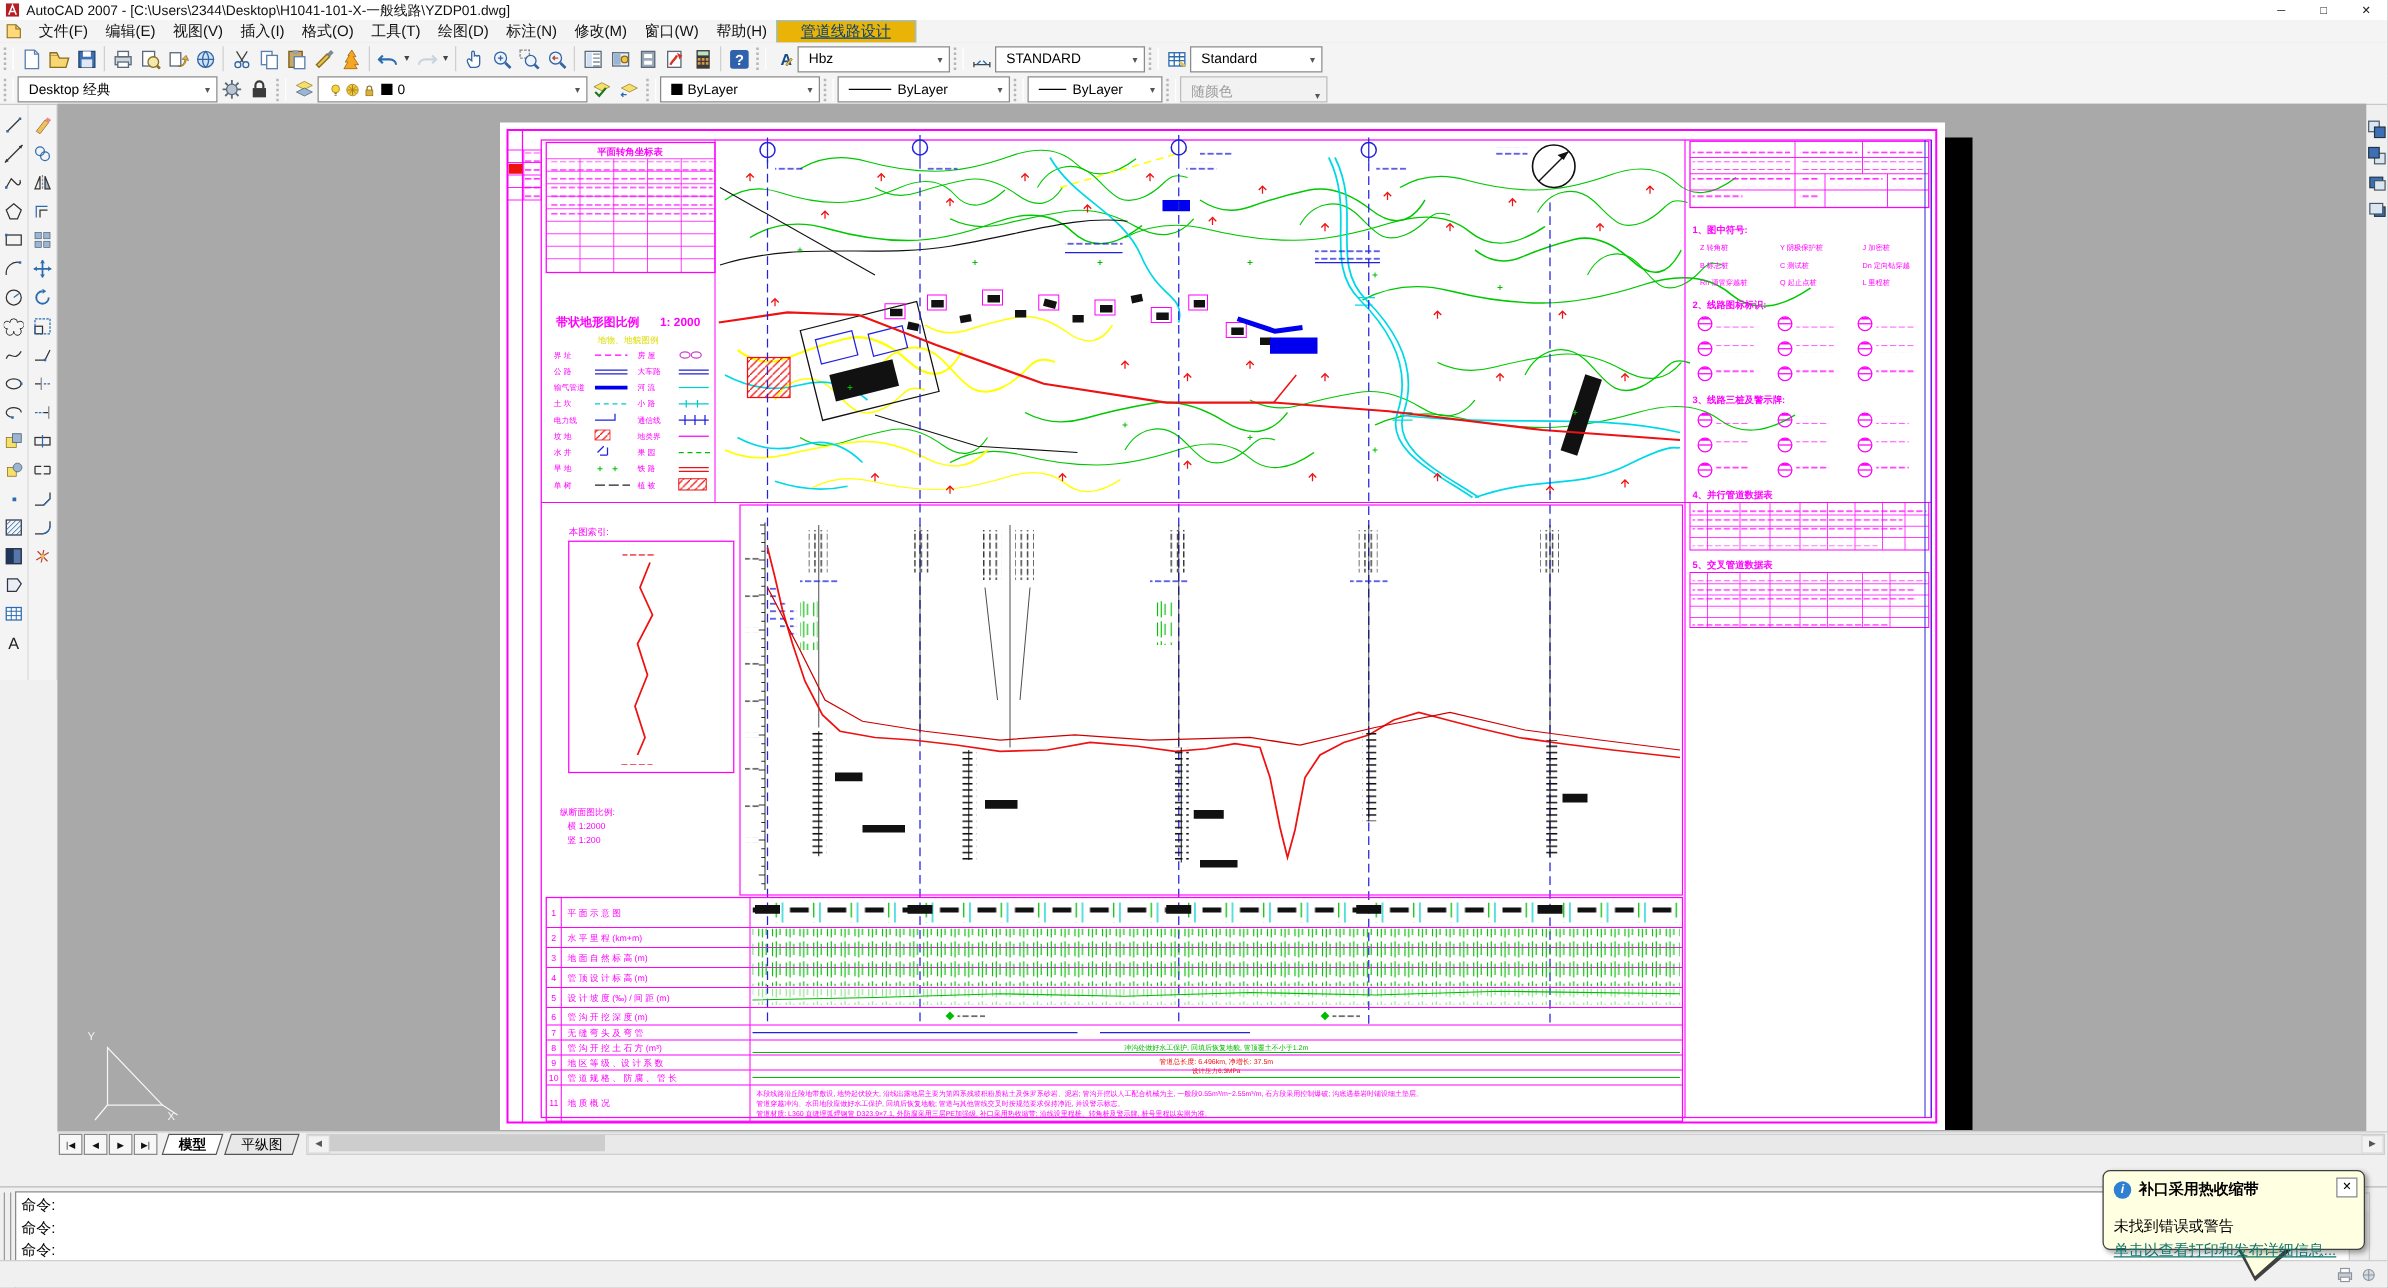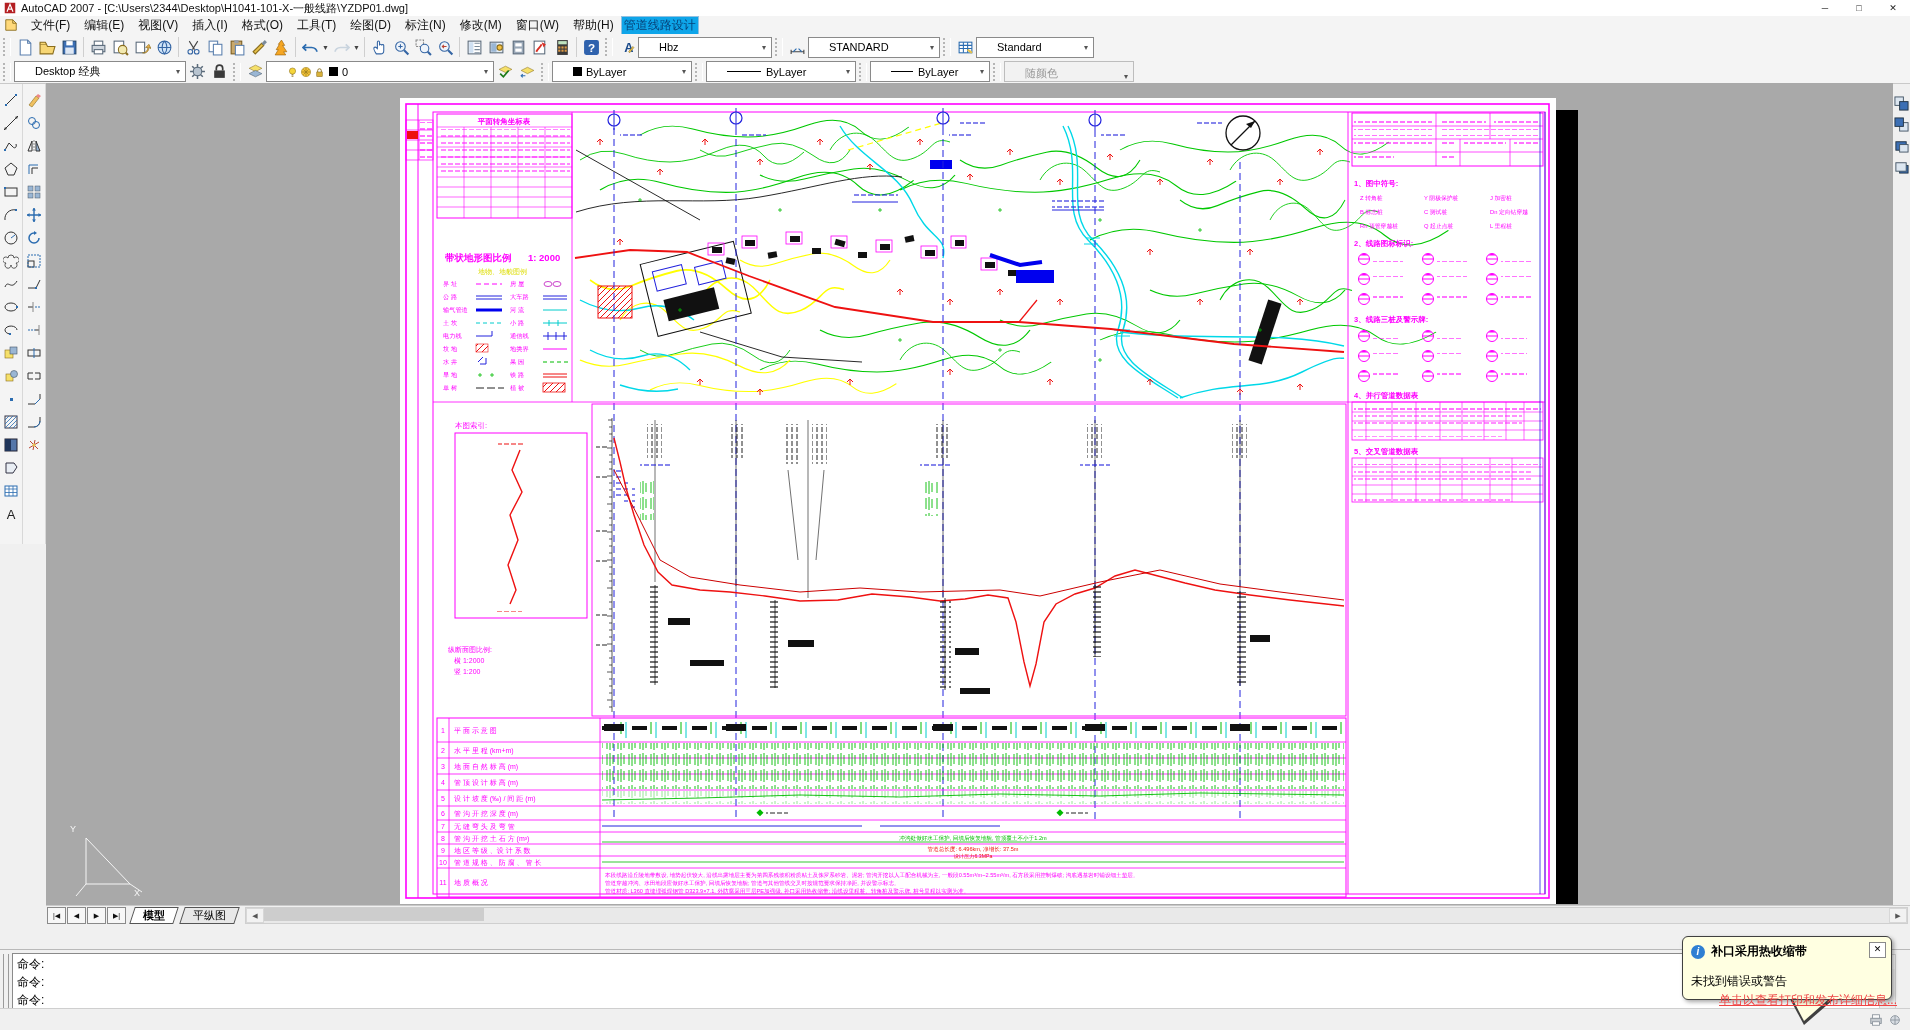--- a/index.html
+++ b/index.html
@@ -7,31 +7,31 @@
   .abs{position:absolute;}
   
   #titlebar{left:0;top:0;width:1910px;height:16px;background:#ffffff;border-bottom:1px solid #e3e3e3;display:flex;align-items:center;font-size:11px;color:#111;}
   #titlebar .appicon{width:12px;height:12px;margin:0 5px 0 4px;}
   .winbtns{position:absolute;right:0;top:0;height:16px;display:flex;}
   .winbtn{width:34px;height:16px;display:flex;align-items:center;justify-content:center;font-size:9px;color:#222;}
   
   #menubar{left:0;top:16px;width:1910px;height:18px;background:#f4f4f4;border-bottom:1px solid #e0e0e0;display:flex;align-items:center;font-size:12px;color:#111;}
   #menubar .doc-icon{width:14px;height:14px;margin:0 6px 0 4px;}
   .menu-item{padding:1px 7px;white-space:nowrap;text-align:right;}
-  .menu-item.hl{background:#0ea5e9;border:1px solid #92c0e0;color:#06437a;padding:0 2px;}
+  .menu-item.hl{background:#eab308;border:1px solid #92c0e0;color:#06437a;padding:0 19px;text-decoration:underline;}
   
   #tb1{left:0;top:34px;width:1910px;height:26px;background:#f4f4f4;border-bottom:1px solid #ddd;display:flex;align-items:center;}
   #tb2{left:0;top:60px;width:1910px;height:23px;background:#f4f4f4;border-bottom:1px solid #c9c9c9;display:flex;align-items:center;}
   .grip{width:5px;height:18px;margin:0 3px;border-left:2px dotted #b5b5b5;border-right:1px solid #fff;}
   .tbtn{width:22px;height:22px;display:flex;align-items:center;justify-content:center;}
   .tbtn svg{width:17px;height:17px;}
   .tbtn.dis{opacity:.35;}
   .caret{width:9px;height:22px;display:flex;align-items:center;justify-content:center;font-size:7px;color:#444;}
   .sep{width:1px;height:20px;background:#cfcfcf;margin:0 3px;}
-  .combo{height:19px;background:#fff;border:1px solid #8a8a8a;display:flex;align-items:center;font-size:11px;color:#000;padding-left:20px;position:relative;}
+  .combo{height:19px;background:#fff;border:1px solid #8a8a8a;display:flex;align-items:center;font-size:11px;color:#000;padding-left:8px;position:relative;}
   .combo .cv{flex:1;white-space:nowrap;overflow:hidden;}
   .combo .arrow{width:14px;text-align:center;color:#555;font-size:8px;}
   .combo.dis{background:#f2f2f2;color:#9a9a9a;border-color:#bdbdbd;align-items:flex-end;}
   .swatch{width:9px;height:9px;background:#000;margin-right:4px;flex:none;}
   .ltsample{width:34px;height:1px;background:#000;margin-right:5px;flex:none;}
   
   #leftdock{left:0;top:84px;width:46px;height:460px;display:flex;}
   .vcol{width:23px;display:flex;flex-direction:column;align-items:center;background:#f4f4f4;border-right:1px solid #d8d8d8;padding-top:4px;}
   .vbtn{width:21px;height:23px;display:flex;align-items:center;justify-content:center;}
   .vbtn svg{width:16px;height:16px;}
@@ -59,21 +59,21 @@
   
   #statusbar{left:0;top:1008px;width:1910px;height:22px;background:#f0f0f0;border-top:1px solid #cfcfcf;display:flex;align-items:center;justify-content:flex-end;}
   #tray{display:flex;gap:5px;margin-right:8px;}
   #tray svg{width:14px;height:14px;opacity:.75;}
   
   #balloon{left:1682px;top:936px;width:210px;height:64px;background:#ffffe1;border:1px solid #404040;border-radius:6px;box-shadow:2px 2px 4px rgba(0,0,0,.35);font-size:12px;color:#000;padding:6px 8px 4px 8px;box-sizing:border-box;}
   #balloon .bt{font-weight:bold;display:flex;align-items:center;gap:6px;}
   #balloon .info{width:14px;height:14px;border-radius:50%;background:#2f7fd3;color:#fff;font-size:10px;font-weight:bold;text-align:center;line-height:14px;font-style:italic;flex:none;}
   #balloon .closebox{position:absolute;right:5px;top:5px;width:15px;height:14px;border:1px solid #8a8a8a;background:#fff;font-size:9px;line-height:13px;text-align:center;color:#000;}
   #balloon .msg{margin-top:13px;}
-  #balloon .lnk{color:#ef4444;text-decoration:underline;margin-top:2px;white-space:nowrap;margin-left:28px;}
+  #balloon .lnk{color:#0f766e;text-decoration:underline;margin-top:2px;white-space:nowrap;}
   #btail1{left:1790px;top:999px;width:0;height:0;border-left:14px solid transparent;border-right:30px solid transparent;border-top:26px solid #404040;}
   #btail2{left:1792px;top:998px;width:0;height:0;border-left:12px solid transparent;border-right:26px solid transparent;border-top:23px solid #ffffe1;}
   text{font-family:"Liberation Sans",sans-serif;}
 </style>
 </head>
 <body>
 
 <div id="app">
 
   <div class="abs" id="titlebar">

